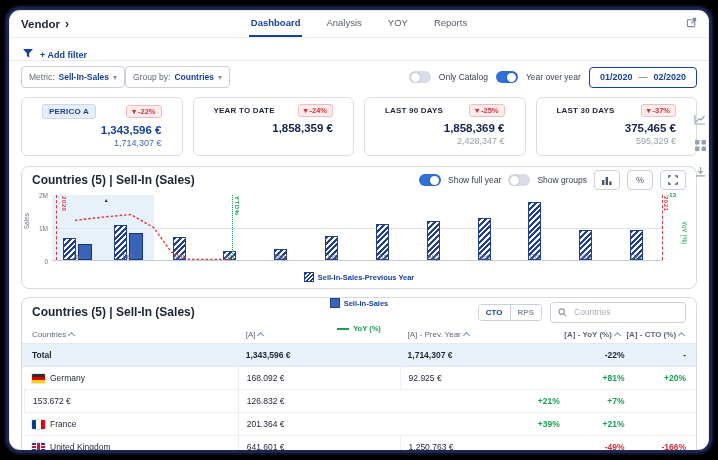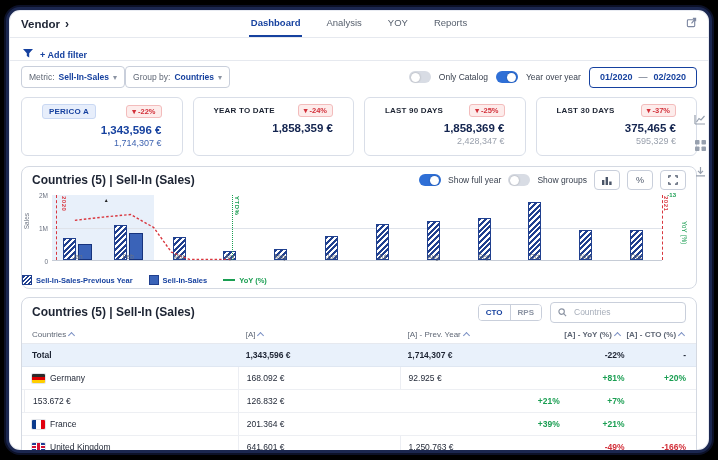--- a/index.html
+++ b/index.html
@@ -71,21 +71,21 @@
   .vline-green{position:absolute;top:0;bottom:0;border-left:1.5px dotted #1a9e52;}
   .vlab{position:absolute;top:1px;font-size:6px;font-weight:bold;writing-mode:vertical-rl;letter-spacing:.5px;}
   .vlab.red{color:#d9363e;}
   .vlab.green{color:#1a9e52;}
   .y2label{position:absolute;right:-26px;top:26px;font-size:6.5px;color:#1a9e52;writing-mode:vertical-rl;}
   .y2tick{position:absolute;right:-14px;top:-3px;font-size:6px;color:#1a9e52;font-weight:bold;}
   .marker{position:absolute;left:8.5%;top:3%;font-size:5px;color:#222;}
   .lineovl{position:absolute;inset:0;width:100%;height:100%;overflow:visible;}
   .xlabels{position:absolute;left:0;right:0;bottom:-1px;display:flex;height:10px;}
   .xlab{flex:1;text-align:center;font-size:6.5px;color:#6b7280;line-height:11px;}
-  .legend{display:flex;justify-content:flex-start;gap:16px;align-items:center;height:16px;margin-top:1px;}
+  .legend{display:flex;justify-content:flex-start;gap:16px;align-items:center;height:16px;margin-top:1px;flex-direction:column;}
   .litem{display:flex;align-items:center;gap:4px;font-size:7.5px;color:#16419f;font-weight:bold;cursor:pointer;}
   .sw{width:8px;height:8px;border:1px solid #20408f;}
   .sw.hatched{background:repeating-linear-gradient(135deg,#20408f 0,#20408f 1.5px,#fff 1.5px,#fff 3px);}
   .sw.solid{background:#3a63b8;}
   .sw.dash{width:12px;height:0;border:none;border-top:2px dashed #1a9e52;}
   .litem.green{color:#1a9e52;}
 
   
   .tbl-hd{display:flex;align-items:center;height:28px;padding:0 10px;gap:8px;}
   .btn-group{display:flex;border:1px solid #c9cfdb;border-radius:4px;overflow:hidden;margin-left:auto;}

